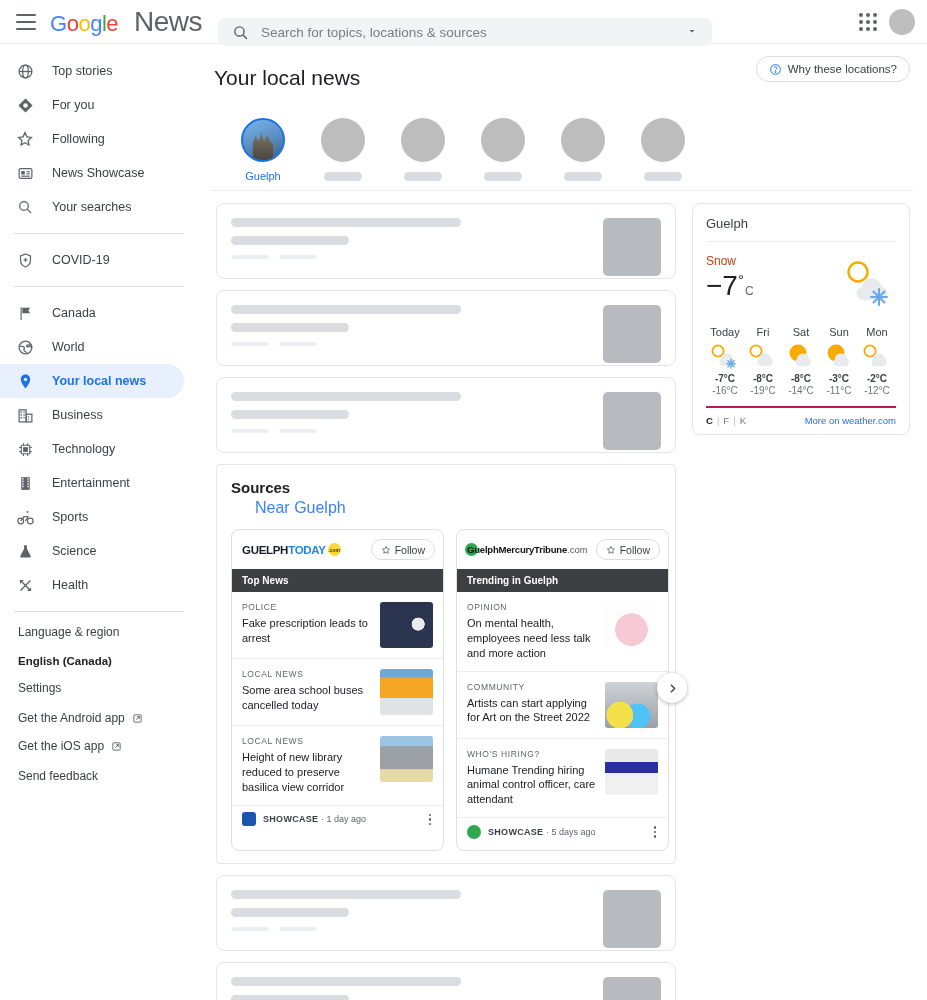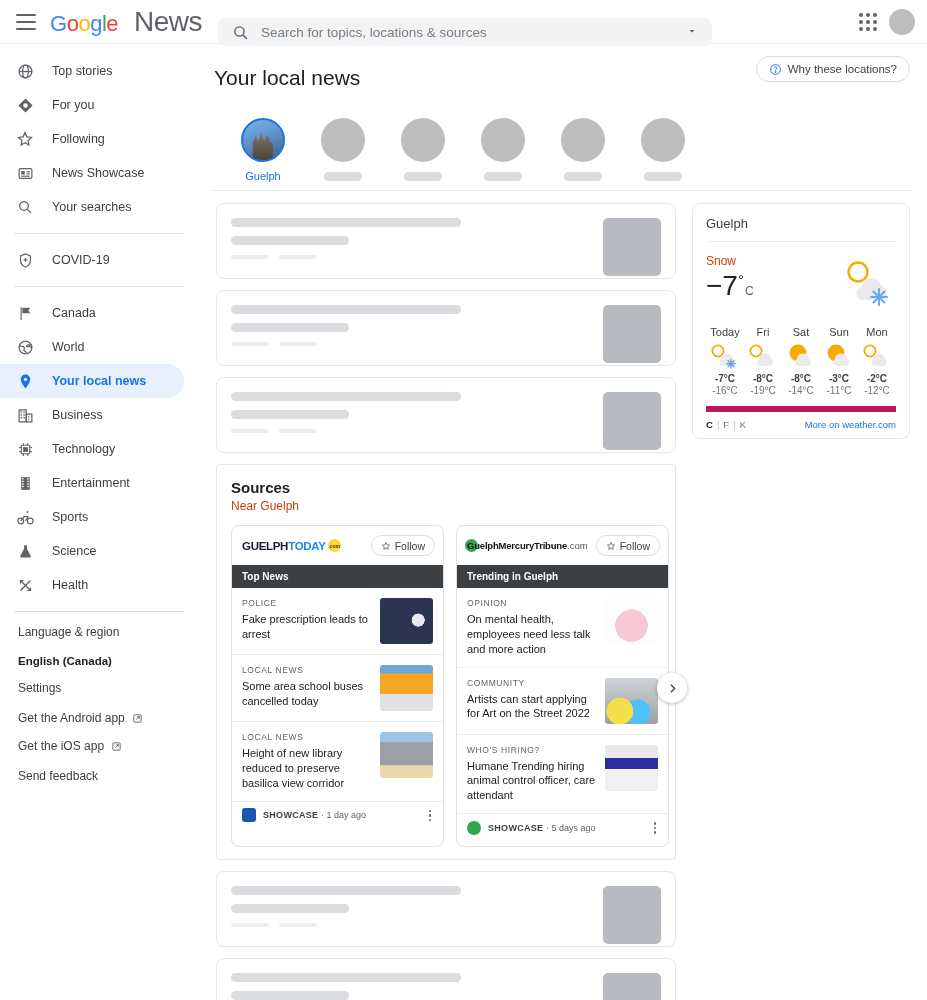--- a/index.html
+++ b/index.html
@@ -132,21 +132,21 @@
   .ph-l3 { width: 38px; height: 4px; border-radius: 3px; background: #eceff1; }
   .ph-l4 { width: 38px; height: 4px; border-radius: 3px; background: #eceff1; }
   .ph-thumb { width: 58px; height: 58px; border-radius: 5px; background: #b7bbc0; flex: none; }
 
   
   .sources-card {
     border: 1px solid #e4e6e8; border-radius: 4px; background: #fff;
     padding: 14px 12px 12px 14px; margin-bottom: 11px; position: relative;
   }
   .sources-title { font-size: 15px; font-weight: bold; color: #202124; }
-  .sources-sub { font-size: 12px; color: #c2410c; margin-top: 3px; }
+  .sources-sub { font-size: 16px; color: #3b82f6; margin-top: 3px; margin-left: 24px; }
   .src-row { display: flex; gap: 12px; margin-top: 12px; }
   .src {
     width: 213px; flex: none; border: 1px solid #e0e0e0; border-radius: 8px;
     overflow: hidden; background: #fff;
   }
   .src-head { display: flex; align-items: center; justify-content: space-between; padding: 9px 8px 9px 10px; }
   .follow-btn {
     display: flex; align-items: center; gap: 4px;
     border: 1px solid #dadce0; border-radius: 14px; height: 21px; padding: 0 9px;
     font-size: 10.5px; color: #3c4043; background: #fff; cursor: pointer; white-space: nowrap;
@@ -178,21 +178,21 @@
   .wx-cond { font-size: 12px; color: #c2410c; }
   .wx-temp { font-size: 28px; color: #202124; margin-top: 2px; font-weight: normal; }
   .wx-temp sup { font-size: 15px; vertical-align: super; }
   .wx-temp .unit { font-size: 12px; color: #5f6368; margin-left: 1px; }
   .wx-days { display: flex; justify-content: space-between; padding: 10px 0 6px 0; }
   .wx-day { width: 38px; text-align: center; }
   .wx-dname { font-size: 11px; color: #3c4043; }
   .wx-ic { height: 28px; display: flex; align-items: center; justify-content: center; margin: 4px 0 3px 0; }
   .wx-hi { font-size: 10px; font-weight: bold; color: #3c4043; }
   .wx-lo { font-size: 10px; color: #70757a; margin-top: 1px; }
-  .wx-foot { display: flex; align-items: center; justify-content: space-between; border-top: 6px solid #be185d; padding-top: 7px; margin-top: 4px; }
+  .wx-foot { display: flex; align-items: center; justify-content: space-between; border-top: 2px solid #be185d; padding-top: 7px; margin-top: 4px; }
   .wx-units { font-size: 9.5px; color: #70757a; }
   .wx-units b { color: #202124; }
   .wx-units span.sep { margin: 0 4px; color: #c0c0c0; }
   .wx-link { font-size: 9.5px; color: #1a73e8; cursor: pointer; }
 </style>
 </head>
 <body>
 
 <div class="header">
   <div class="hamburger">

